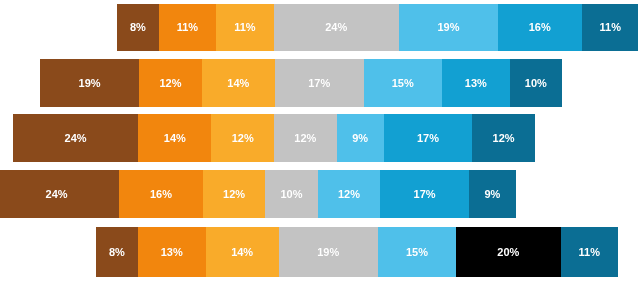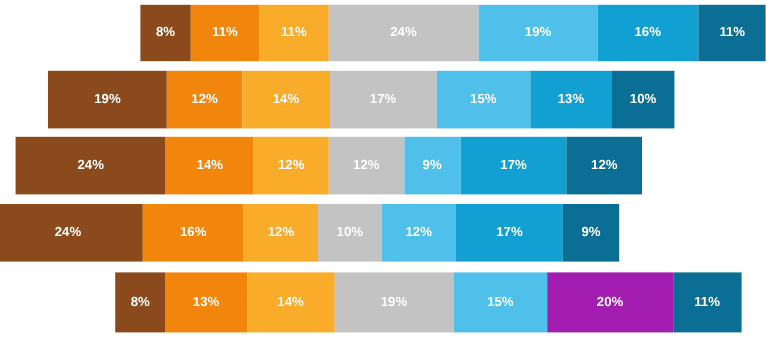--- a/index.html
+++ b/index.html
@@ -151,20 +151,20 @@
       </div>
       <div class="bar-seg" style="background: rgb(249, 171, 42); width: 14%;">
         <span class="seg-label" style="color: rgb(255, 255, 255);">14%</span>
       </div>
       <div class="bar-seg" style="background: rgb(195, 195, 195); width: 19%;">
         <span class="seg-label" style="color: rgb(255, 255, 255);">19%</span>
       </div>
       <div class="bar-seg" style="background: rgb(79, 192, 234); width: 15%;">
         <span class="seg-label" style="color: rgb(255, 255, 255);">15%</span>
       </div>
-      <div class="bar-seg" style="background: #a21caf; width: 20%;">
+      <div class="bar-seg" style="background: #000000; width: 20%;">
         <span class="seg-label" style="color: rgb(255, 255, 255);">20%</span>
       </div>
       <div class="bar-seg" style="background: rgb(11, 110, 148); width: 11%;">
         <span class="seg-label" style="color: rgb(255, 255, 255);">11%</span>
       </div>
     </div>
   </div>
 
 </body></html>

